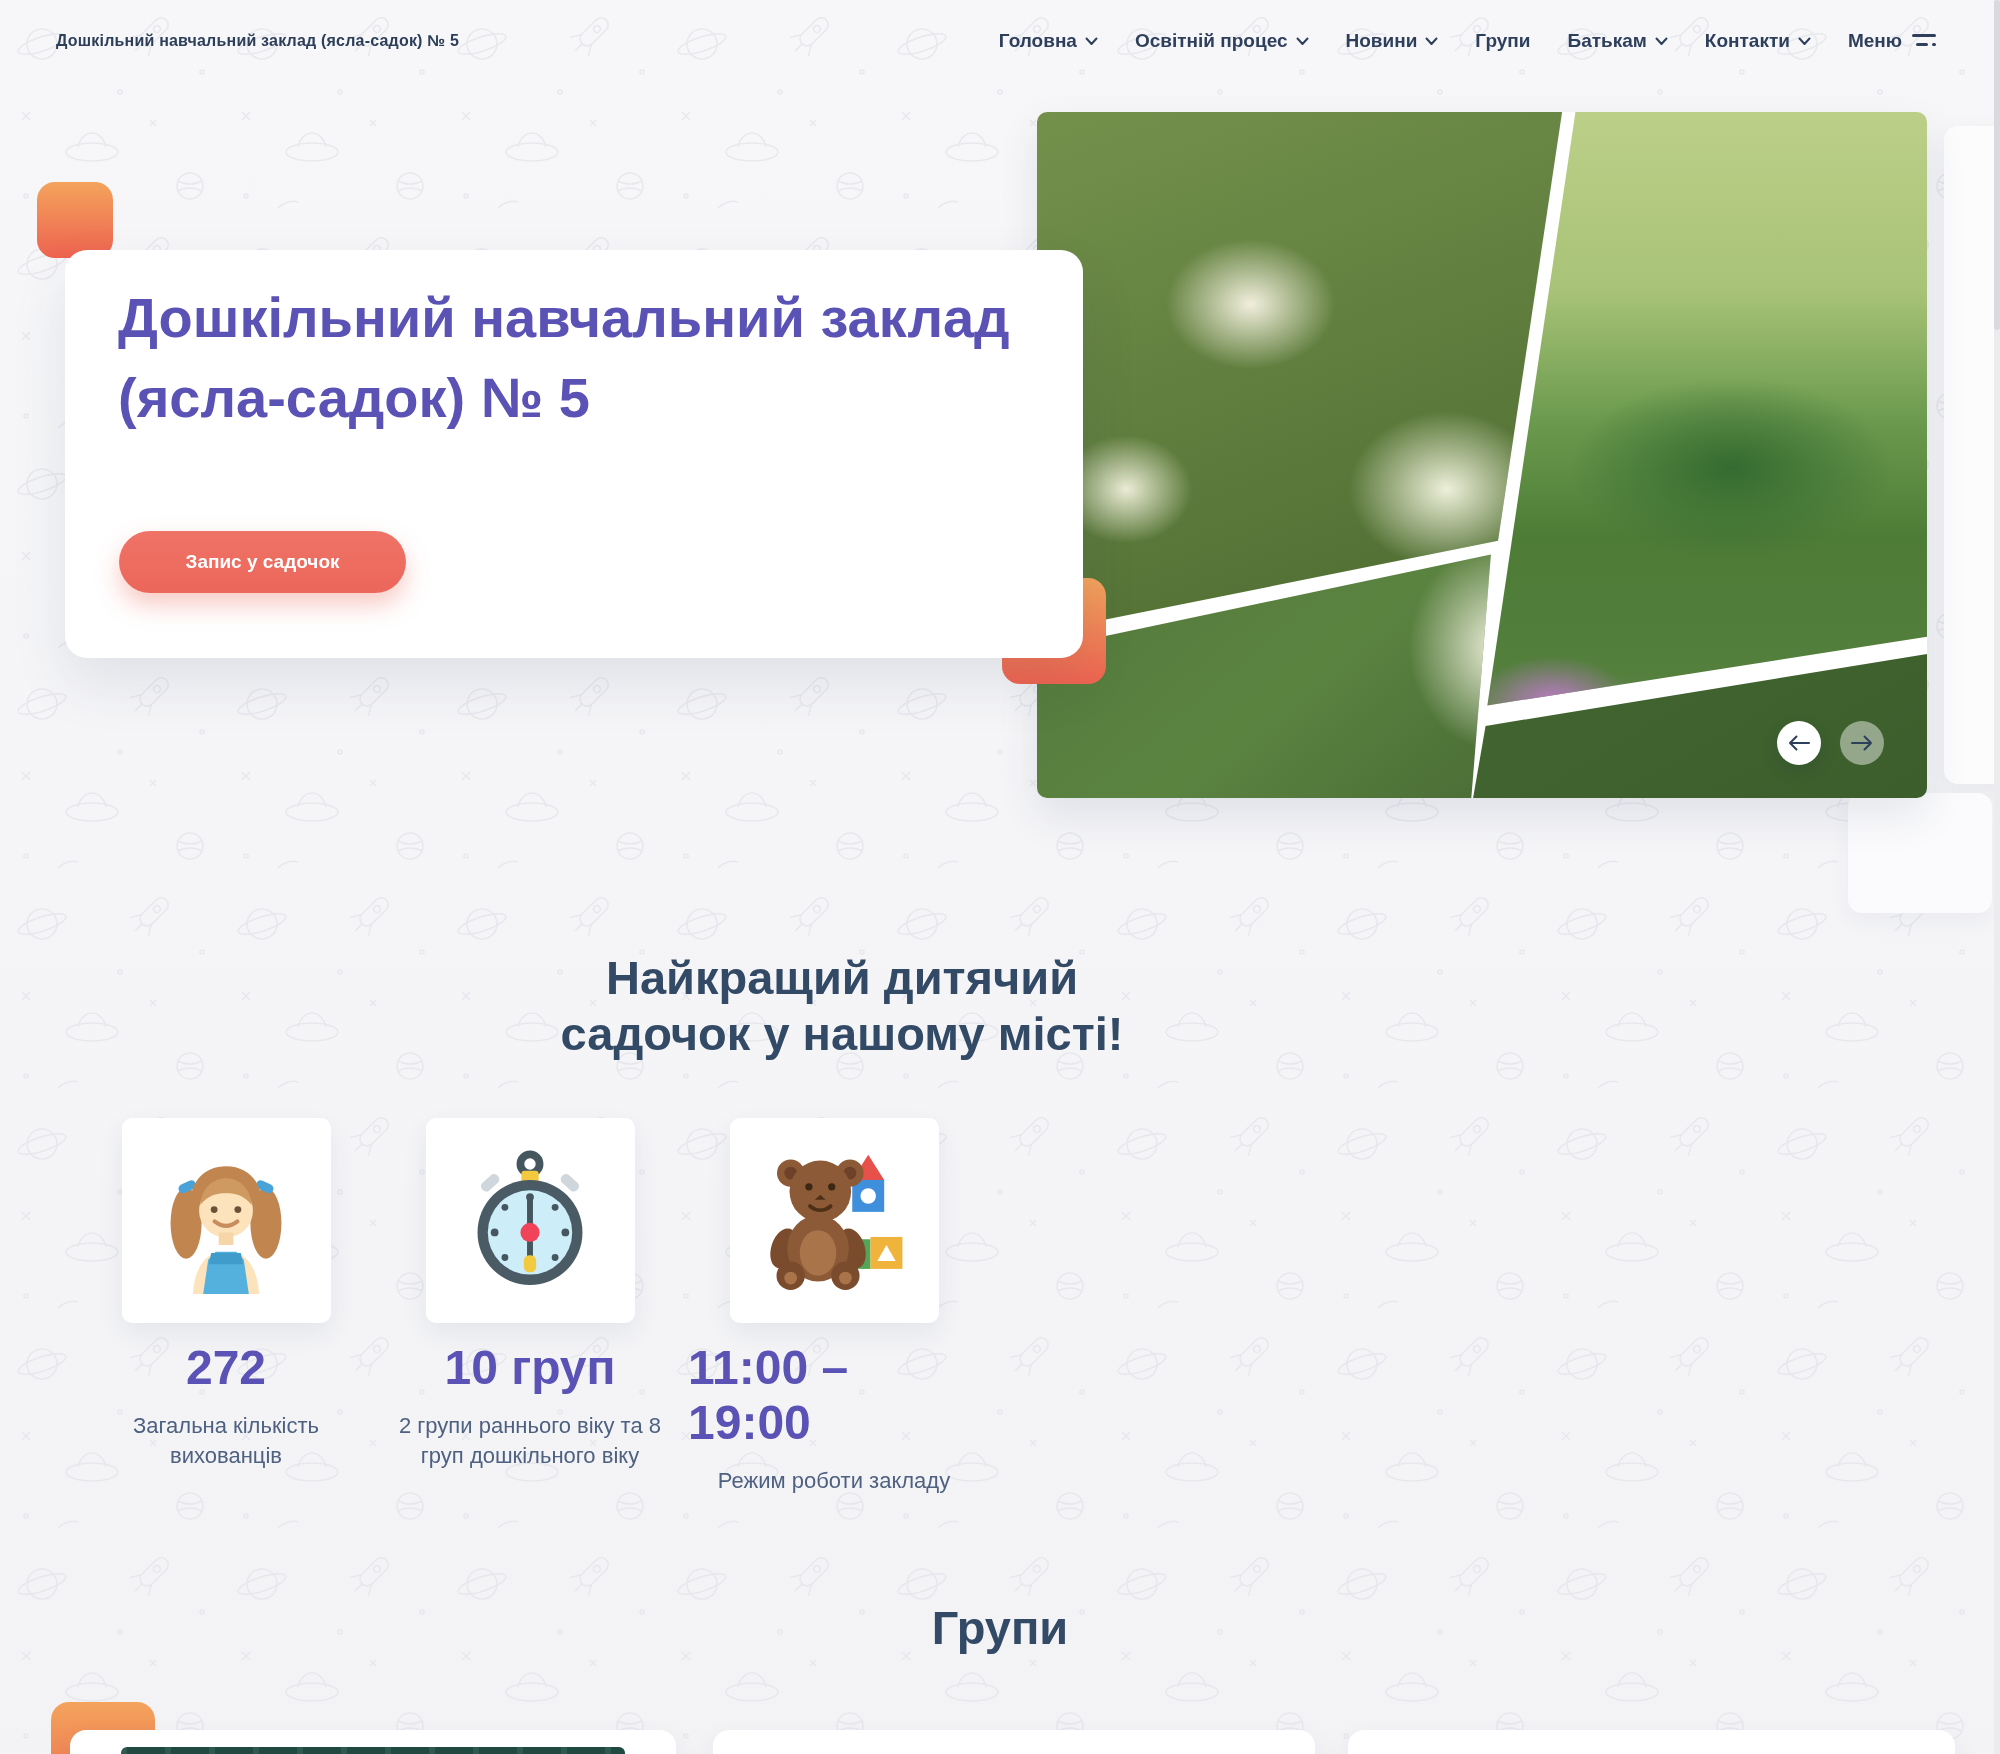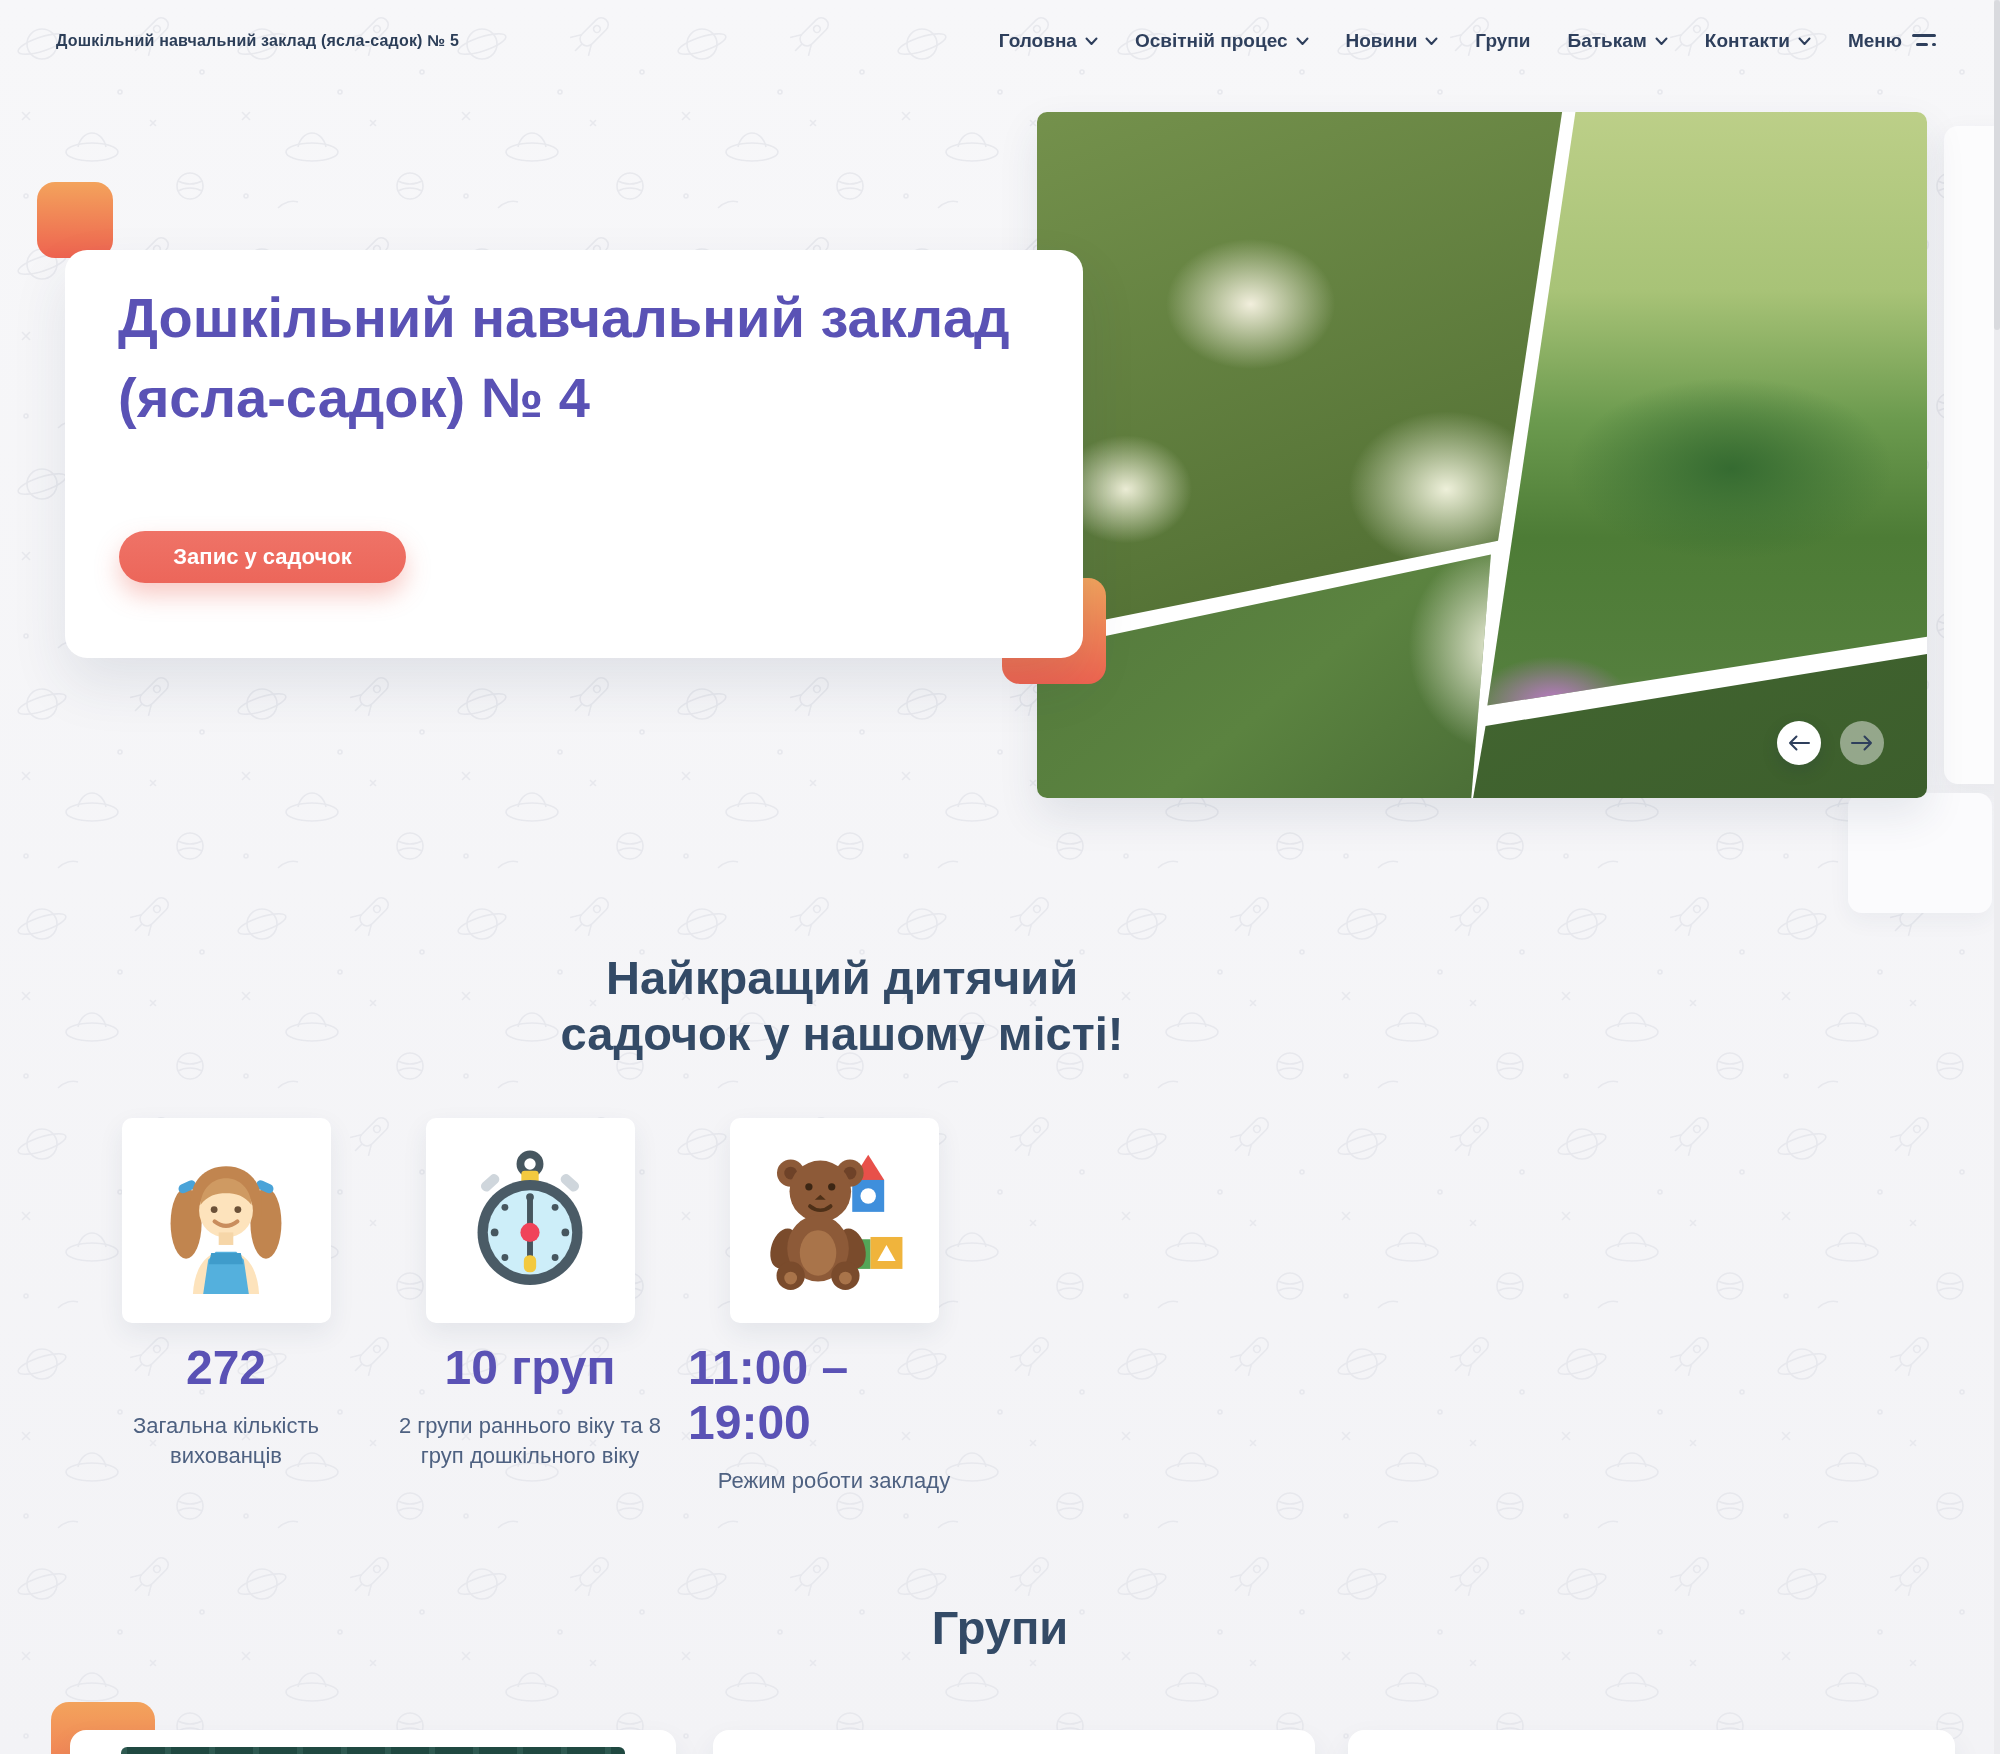--- a/index.html
+++ b/index.html
@@ -76,24 +76,24 @@
   .orange-acc { background:linear-gradient(180deg,#f3a35c 0%,#ee6350 100%); border-radius:18px; position:absolute; }
   .acc-1 { left:37px; top:182px; width:76px; height:76px; z-index:3; }
   .acc-2 { left:1002px; top:578px; width:104px; height:106px; z-index:3; }
   .acc-3 { left:51px; top:1702px; width:104px; height:120px; z-index:3; }
 
   .hero-card { position:absolute; left:65px; top:250px; width:1018px; height:408px;
     background:#fff; border-radius:22px; z-index:4;
     box-shadow:0 26px 55px rgba(44,62,90,.10); }
   .hero-title { position:absolute; left:53px; top:28px; width:910px;
     font-size:56px; line-height:1.42; font-weight:bold; color:#5a52b5; }
-  .cta-btn { position:absolute; left:54px; top:281px; width:287px; height:52px;
+  .cta-btn { position:absolute; left:54px; top:281px; width:287px; height:62px;
     border:none; border-radius:31px; cursor:pointer;
     background:linear-gradient(180deg,#ef7367 0%,#ec665a 100%);
-    color:#fff; font-family:"Liberation Sans",sans-serif; font-size:22px; font-weight:bold;
+    color:#fff; font-family:"Liberation Sans",sans-serif; font-size:19px; font-weight:bold;
     box-shadow:0 12px 24px rgba(236,102,90,.35); }
 
   .car-btn { position:absolute; top:721px; width:44px; height:44px; border-radius:50%;
     border:none; cursor:pointer; z-index:6; display:flex; align-items:center; justify-content:center; }
   .car-prev { left:1777px; background:#ffffff; box-shadow:0 6px 16px rgba(30,45,70,.18); }
   .car-next { left:1840px; background:rgba(255,255,255,.45); }
 
   
   .intro-heading { position:absolute; left:0; top:950px; width:1684px; text-align:center; z-index:2;
     font-size:47px; line-height:1.2; font-weight:bold; color:#334a66; }
@@ -209,21 +209,21 @@
     <div class="seg seg-c"></div>
     <div class="seg seg-d"></div>
   </div>
 
   <div class="orange-acc acc-1"></div>
   <div class="orange-acc acc-2"></div>
 
   <div class="hero-card">
     <div class="hero-title">
       <div>Дошкільний навчальний заклад</div>
-      <div>(ясла-садок) № 4</div>
+      <div>(ясла-садок) № 5</div>
     </div>
     <button class="cta-btn">Запис у садочок</button>
   </div>
 
   <button class="car-btn car-prev">
     <svg width="22" height="16" viewBox="0 0 22 16">
         <path d="M21 8H2M8.5 1.5L2 8l6.5 6.5" fill="none" stroke="#2e3f5c" stroke-width="2" stroke-linecap="round" stroke-linejoin="round"></path>
       </svg>
   </button>
   <button class="car-btn car-next">

